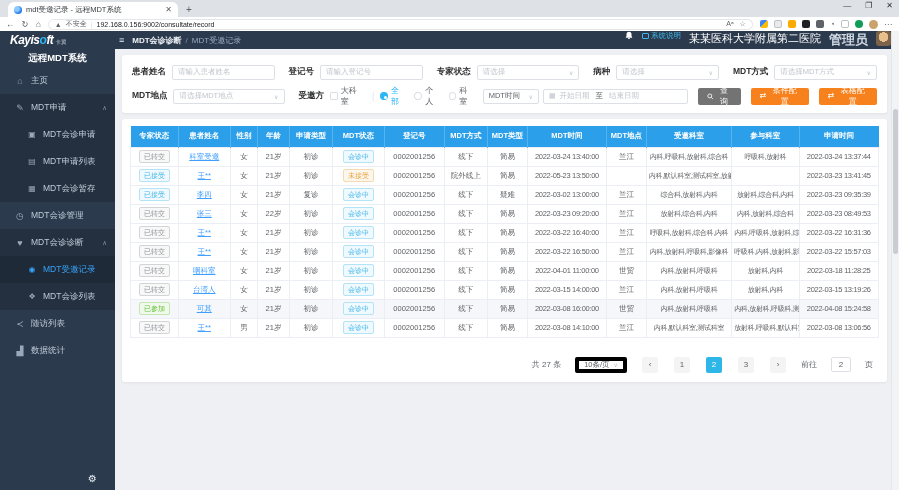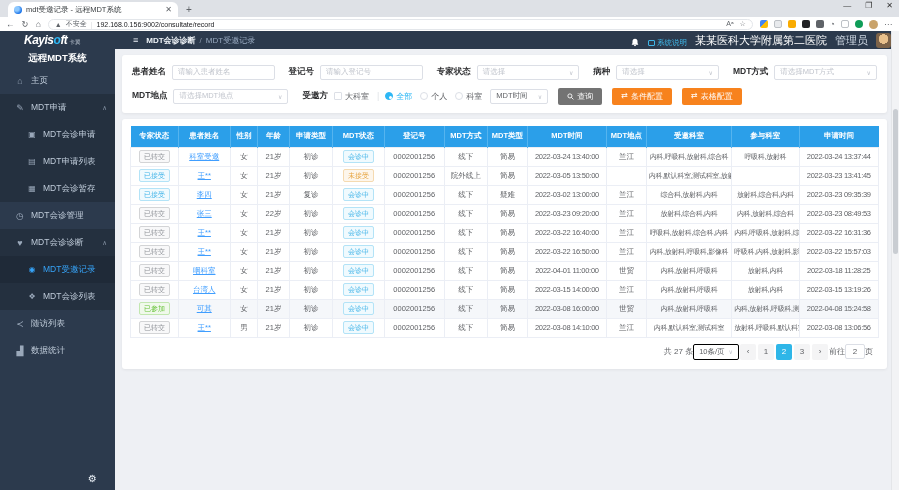--- a/index.html
+++ b/index.html
@@ -19,33 +19,33 @@
   .addressbar{flex:1;height:11px;border:1px solid #e3e6ea;background:#fff;border-radius:6px;display:flex;align-items:center;padding:0 6px;gap:4px;font-size:7px;color:#5f6368;}
   .addr-url{color:#202124;font-size:7px;}
   .addr-right{margin-left:auto;display:flex;gap:6px;font-size:7px;color:#5f6368;}
   .ext-icons{display:flex;gap:6px;align-items:center;}
   .ext{width:8px;height:8px;border-radius:2px;display:inline-block;}
   .more-dots{font-size:8px;color:#5f6368;letter-spacing:1px;}
   .edge-avatar{width:9px;height:9px;border-radius:50%;background:#c9a36b;}
 
   
   .app-header{height:18px;background:#2c3a4d;display:flex;align-items:center;color:#fff;}
-  .logo-area{width:115px;flex:0 0 115px;padding-left:10px;display:flex;align-items:baseline;white-space:nowrap;margin-left:14px;}
+  .logo-area{width:115px;flex:0 0 115px;padding-left:10px;display:flex;align-items:baseline;white-space:nowrap;}
   .logo-main{font-weight:bold;font-style:italic;font-size:12px;letter-spacing:-0.5px;}
   .logo-o{color:#2db7f5;}
   .logo-sub{font-size:5.5px;margin-left:2px;color:#cfd8e3;}
   .collapse-ic{font-size:9px;color:#e8eef5;margin:0 8px 0 4px;}
   .crumb1{font-size:8px;color:#f0f4f8;font-weight:bold;}
   .crumb-sep{font-size:8px;color:#8a97a8;margin:0 4px;}
   .crumb2{font-size:8px;color:#97a8be;}
-  .header-right{margin-left:auto;display:flex;align-items:flex-end;gap:8px;padding-right:8px;}
+  .header-right{margin-left:auto;display:flex;align-items:flex-start;gap:8px;padding-right:8px;}
   .sys-note{font-size:7.5px;color:#3fb6e8;display:flex;align-items:center;gap:2px;}
   .note-box{display:inline-block;width:7px;height:6px;border:1px solid #3fb6e8;border-radius:1px;}
   .hospital{font-size:11px;color:#fff;}
-  .role{font-size:11px;color:#cfd8e3;}
+  .role{font-size:13px;color:#cfd8e3;font-weight:bold;}
   .user-avatar{width:15px;height:15px;border-radius:3px;background:radial-gradient(circle at 50% 40%,#e8c08c 0 40%,#7d6349 41% 100%);}
 
   
   .app{display:flex;height:441px;}
   .sidebar{width:115px;flex:0 0 115px;background:#2c3a4d;position:relative;}
   .side-title{height:18px;line-height:18px;text-align:center;color:#fff;font-size:9.5px;font-weight:bold;}
   .menu-item{height:27px;display:flex;align-items:center;padding-left:14px;font-size:8.5px;color:#bfcbd9;position:relative;}
   .menu-item .mi-ic{width:12px;font-size:9px;margin-right:5px;text-align:center;color:#9aa8ba;}
   .menu-group{background:#24303f;}
   .menu-sub{padding-left:26px;background:#24303f;}
@@ -92,22 +92,22 @@
   .t-time{letter-spacing:-0.3px;}
   .t-dept{font-size:7px;letter-spacing:-0.3px;}
   .tag{display:inline-block;padding:1px 4px;border-radius:2px;font-size:7px;line-height:1.3;border:1px solid;}
   .tag-gray{color:#909399;border-color:#d3d4d6;background:#f8f8f9;}
   .tag-blue{color:#3fb3e8;border-color:#b3e3f7;background:#f0fafe;}
   .tag-green{color:#67c23a;border-color:#c2e7b0;background:#f0f9eb;}
   .tag-orange{color:#e6a23c;border-color:#f5dab1;background:#fdf6ec;}
   .link{color:#409eff;text-decoration:underline;cursor:pointer;}
 
   
-  .pagination{display:flex;justify-content:flex-end;align-items:center;margin-top:6px;font-size:8px;color:#606266;gap:0;padding-right:6px;}
-  .pg-size{border:1px solid #000000;border-radius:2px;height:16px;display:flex;align-items:center;padding:0 5px;gap:4px;color:#606266;font-size:7.5px;}
+  .pagination{display:flex;justify-content:flex-end;align-items:center;margin-top:19px;font-size:8px;color:#606266;gap:14px;padding-right:6px;}
+  .pg-size{border:4px solid #000000;border-radius:2px;height:16px;display:flex;align-items:center;padding:0 5px;gap:4px;color:#606266;font-size:7.5px;}
   .pg-size .caret{font-size:6px;color:#c0c4cc;}
   .pg-btn{min-width:16px;height:16px;border-radius:2px;background:#f4f4f5;color:#606266;display:flex;align-items:center;justify-content:center;font-size:8px;margin:0 1px;}
   .pg-active{background:#2eb6e8;color:#fff;}
   .pg-jump-input{width:20px;height:15px;border:1px solid #dcdfe6;border-radius:2px;text-align:center;font-size:8px;color:#606266;font-family:inherit;}
 
   
   .scrollbar{position:absolute;right:0;top:31px;bottom:0;width:8px;background:#f2f3f5;border-left:1px solid #e4e6e9;}
   .scroll-thumb{position:absolute;left:1px;right:1px;top:78px;height:145px;background:#c9cdd2;border-radius:3px;}
 </style>
 </head>
@@ -280,20 +280,26 @@
         <span class="radio radio-on"></span>
         <span class="opt-label opt-on">全部</span>
         <span class="radio"></span>
         <span class="opt-label">个人</span>
         <span class="radio"></span>
         <span class="opt-label">科室</span>
         <span class="f-box w58">
             <span>MDT时间</span>
             <span class="caret">∨</span>
           </span>
+        <span class="f-box w150" style="margin-left:4px">
+          <span class="cal-ic">▦</span>
+          <span>开始日期</span>
+          <span class="sep-zhi">至</span>
+          <span>结束日期</span>
+        </span>
         <button class="btn btn-search">
           <svg class="btn-ic" width="7" height="7" viewBox="0 0 24 24">
               <circle cx="10" cy="10" r="7" fill="none" stroke="#fff" stroke-width="3"></circle>
               <line x1="15" y1="15" x2="22" y2="22" stroke="#fff" stroke-width="3"></line>
             </svg>
           <span>查询</span>
         </button>
         <button class="btn btn-orange">
           <span class="btn-ic">⇄</span>
           <span>条件配置</span>
@@ -361,21 +367,21 @@
             <tr>
               <td><span class="tag tag-blue">已接受</span></td>
               <td><a class="link">王**</a></td>
               <td>女</td>
               <td>21岁</td>
               <td>初诊</td>
               <td><span class="tag tag-orange">未接受</span></td>
               <td>0002001256</td>
               <td>院外线上</td>
               <td>简易</td>
-              <td class="t-time">2022-03-05 13:50:00</td>
+              <td class="t-time">2022-05-23 13:50:00</td>
               <td></td>
               <td class="t-dept">内科,默认科室,测试科室,放射科</td>
               <td class="t-dept"></td>
               <td class="t-time">2022-03-23 13:41:45</td>
             </tr>
             <tr>
               <td><span class="tag tag-blue">已接受</span></td>
               <td><a class="link">李四</a></td>
               <td>女</td>
               <td>21岁</td>

